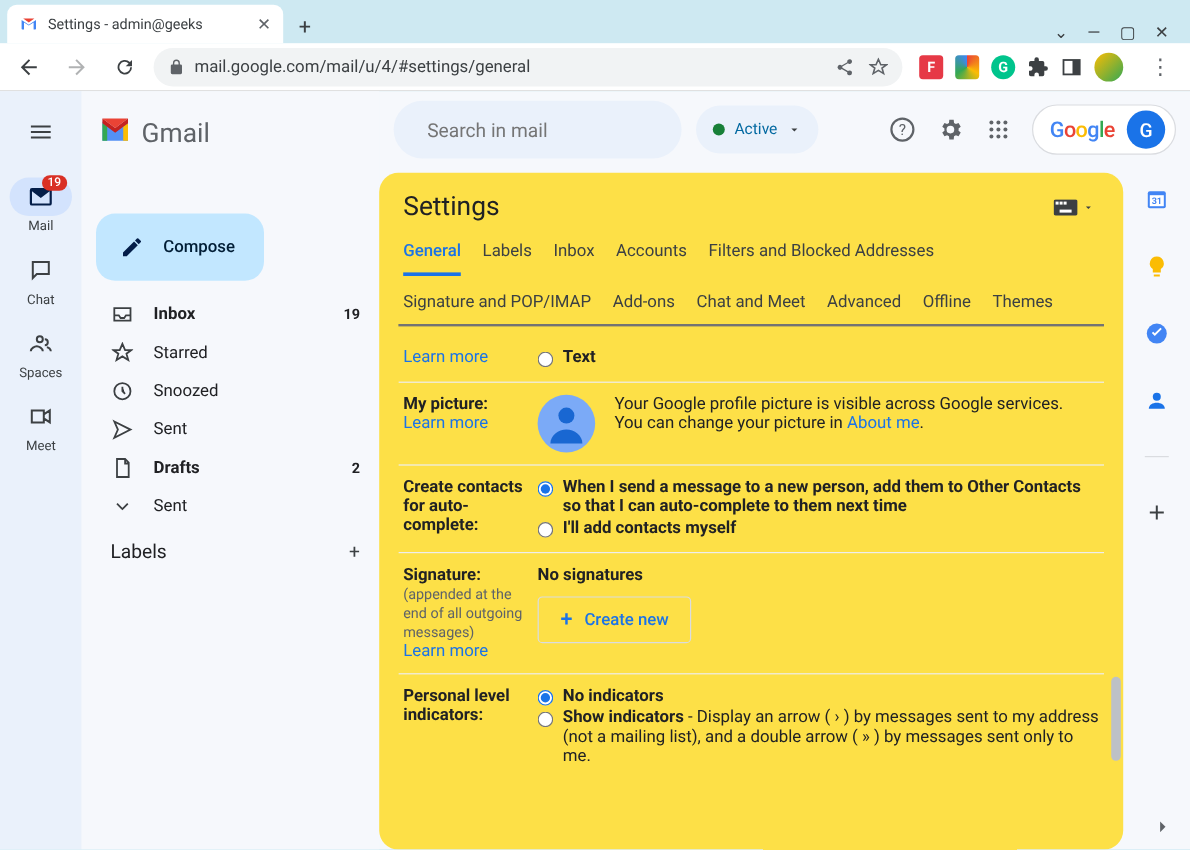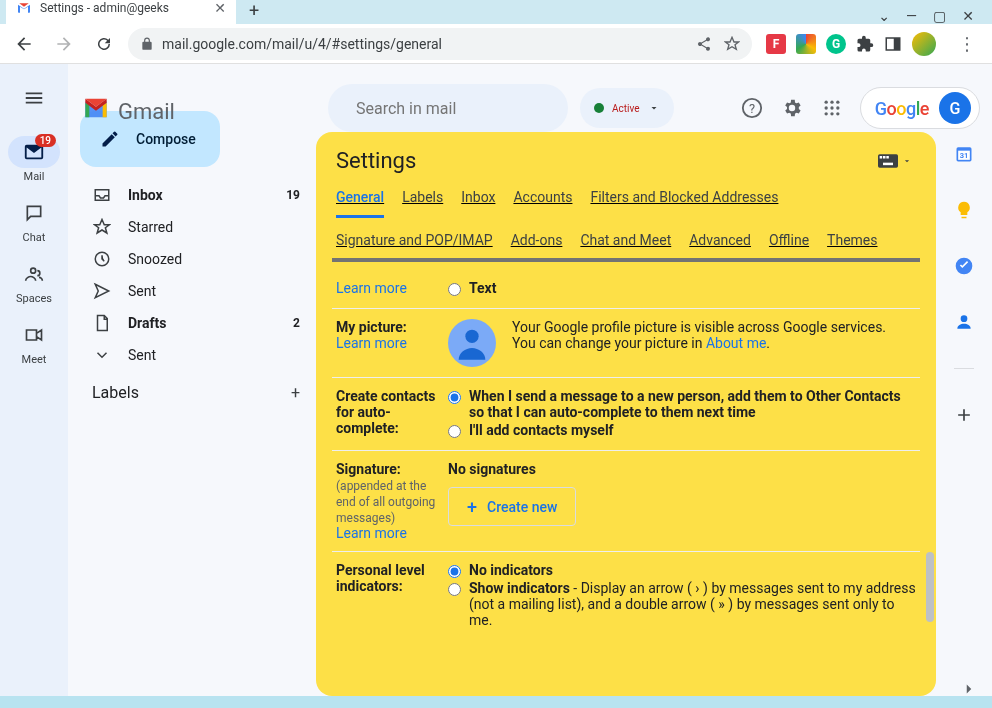--- a/index.html
+++ b/index.html
@@ -1,20 +1,20 @@
 <!DOCTYPE html>
 <html><head>
 <meta charset="utf-8">
 <style>
 * { margin: 0; padding: 0; box-sizing: border-box; font-family: 'Google Sans', Roboto, Arial, sans-serif; }
 body { width: 992px; height: 708px; background: #b8e3f0; overflow: hidden; }
 
 
 .browser-chrome { background: #cee9f2; }
-.tab-bar { height: 24px; display: flex; align-items: flex-end; padding: 4px 6px 0; gap: 4px; }
+.tab-bar { height: 36px; display: flex; align-items: flex-end; padding: 4px 6px 0; gap: 4px; }
 .tab { background: #fff; border-radius: 8px 8px 0 0; height: 32px; display: flex; align-items: center; padding: 0 10px; gap: 8px; width: 230px; font-size: 12px; color: #3c4043; position: relative; }
 .tab .favicon { width: 16px; height: 16px; }
 .tab .title { flex: 1; white-space: nowrap; overflow: hidden; }
 .tab .close { font-size: 14px; color: #5f6368; cursor: pointer; }
 .new-tab { width: 28px; height: 28px; display: flex; align-items: center; justify-content: center; font-size: 18px; color: #3c4043; cursor: pointer; }
 .win-controls { margin-left: auto; display: flex; gap: 16px; padding-right: 12px; color: #3c4043; align-items: center; }
 .win-controls span { cursor: pointer; font-size: 14px; }
 
 .toolbar { background: #fff; height: 40px; display: flex; align-items: center; padding: 0 8px; gap: 8px; border-bottom: 1px solid #e0e0e0; }
 .nav-btn { width: 32px; height: 32px; display: flex; align-items: center; justify-content: center; color: #5f6368; cursor: pointer; border-radius: 50%; }
@@ -33,48 +33,48 @@
 .hamburger { width: 44px; height: 44px; display: flex; align-items: center; justify-content: center; color: #3c4043; cursor: pointer; border-radius: 8px; margin-bottom: 8px; }
 .rail-item { width: 52px; display: flex; flex-direction: column; align-items: center; gap: 2px; padding: 6px 0; cursor: pointer; font-size: 11px; color: #3c4043; border-radius: 16px; position: relative; }
 .rail-item.active .rail-icon-wrap { background: #d3e3fd; }
 .rail-icon-wrap { width: 52px; height: 32px; border-radius: 16px; display: flex; align-items: center; justify-content: center; position: relative; }
 .rail-badge { position: absolute; top: -2px; right: 4px; background: #d93025; color: #fff; font-size: 10px; border-radius: 8px; padding: 1px 5px; font-weight: 500; }
 
 .left-panel { width: 248px; background: #f6f8fc; padding: 8px 0; }
 .gmail-logo { font-size: 22px; color: #5f6368; font-weight: 400; }
 .search-bar { background: #eaf1fb; border-radius: 28px; height: 48px; display: flex; align-items: center; padding: 0 16px; gap: 12px; width: 240px; }
 .search-bar input { border: none; background: none; font-size: 16px; color: #5f6368; outline: none; flex: 1; }
-.status-chip { background: #eaf1fb; border-radius: 20px; height: 40px; display: flex; align-items: center; padding: 0 14px; gap: 8px; font-size: 10px; color: #b91c1c; cursor: pointer; }
+.status-chip { background: #eaf1fb; border-radius: 20px; height: 40px; display: flex; align-items: center; padding: 0 14px; gap: 8px; font-size: 13px; color: #0369a1; cursor: pointer; }
 .status-dot { width: 10px; height: 10px; background: #188038; border-radius: 50%; }
 .header-icons { display: flex; gap: 16px; align-items: center; color: #5f6368; margin-left: auto; }
 .header-icon { cursor: pointer; width:24px; height:24px; display:flex; align-items:center; justify-content:center; }
 .google-box { background:#fff; border:1px solid #dadce0; border-radius:24px; padding:4px 8px 4px 14px; display:flex; align-items:center; gap:10px; }
 .google-word { font-size: 18px; letter-spacing: -0.5px; font-weight: 500; }
 .g-b{color:#4285f4}.g-r{color:#ea4335}.g-y{color:#fbbc04}.g-g{color:#34a853}
 .gacct { width:32px; height:32px; border-radius:50%; background:#1a73e8; color:#fff; display:flex; align-items:center; justify-content:center; font-weight:500; }
 
-.compose-btn { margin: 39px 12px 12px; background: #c2e7ff; border-radius: 16px; height: 56px; display: flex; align-items: center; padding: 0 20px; gap: 16px; font-size: 14px; color: #001d35; font-weight: 500; cursor: pointer; width: 140px; }
+.compose-btn { margin: 94px 12px 12px; background: #c2e7ff; border-radius: 16px; height: 56px; display: flex; align-items: center; padding: 0 20px; gap: 16px; font-size: 14px; color: #001d35; font-weight: 500; cursor: pointer; width: 140px; }
 
 .folder-list { padding: 0 0 0 8px; }
 .folder-item { display: flex; align-items: center; gap: 16px; padding: 4px 16px 4px 16px; font-size: 14px; color: #202124; cursor: pointer; border-radius: 0 16px 16px 0; height: 32px; }
 .folder-item.bold { font-weight: 700; }
 .folder-item .count { margin-left: auto; font-size: 12px; }
 .folder-icon { width: 20px; display: flex; justify-content: center; color: #3c4043; }
 
 .labels-header { display: flex; align-items: center; justify-content: space-between; padding: 12px 16px 8px 24px; font-size: 16px; color: #202124; }
 .labels-header .plus { cursor: pointer; color: #3c4043; }
 
 
 .main-area { flex: 1; padding: 64px 0 0 0; display: flex; }
 .settings-panel { background: #fde047; border-radius: 16px; margin: 4px 0 0 0; flex: 1; padding: 12px 16px 0; overflow: hidden; position: relative; }
 .settings-title-row { display: flex; align-items: center; justify-content: space-between; padding: 4px 8px 12px 4px; }
 .settings-title { font-size: 22px; color: #202124; }
 .kb-toggle { display: flex; align-items: center; gap: 4px; color: #3c4043; cursor: pointer; }
 
-.tabs-row { display: flex; flex-wrap: wrap; border-bottom: 4px solid #737373; gap: 18px; padding: 4px 4px 0; row-gap: 14px; text-decoration: underline; }
+.tabs-row { display: flex; flex-wrap: wrap; border-bottom: 2px solid #737373; gap: 18px; padding: 4px 4px 0; row-gap: 14px; }
 .tab-item { font-size: 14px; color: #3c4043; cursor: pointer; padding-bottom: 10px; }
 .tab-item.active { color: #1a73e8; border-bottom: 3px solid #1a73e8; font-weight: 500; }
 
 .settings-body { padding: 8px 0; font-size: 14px; color: #202124; overflow-y: auto; height: 400px; }
 .setting-row { display: flex; border-bottom: 1px solid #eee; padding: 10px 4px; gap: 8px; }
 .setting-label { width: 104px; font-weight: 700; flex-shrink: 0; }
 .setting-label .sub { font-weight: 400; font-size: 12px; color: #5f6368; }
 .setting-label a { color: #1a73e8; font-weight: 400; text-decoration: none; font-size: 14px; }
 .setting-content { flex: 1; }
 .radio-row { display: flex; align-items: flex-start; gap: 8px; margin-bottom: 2px; }

